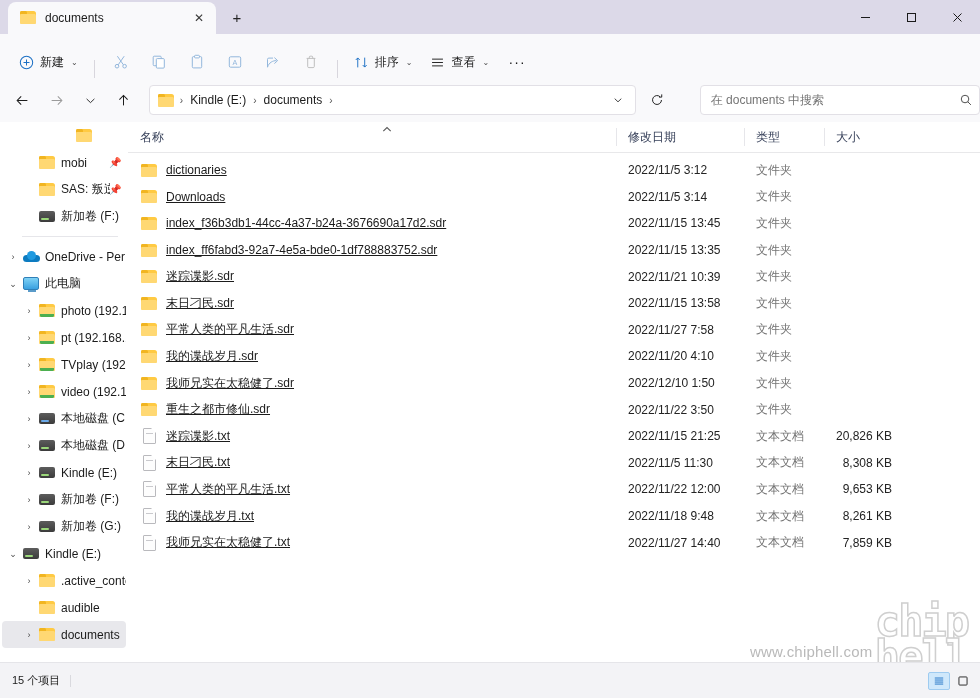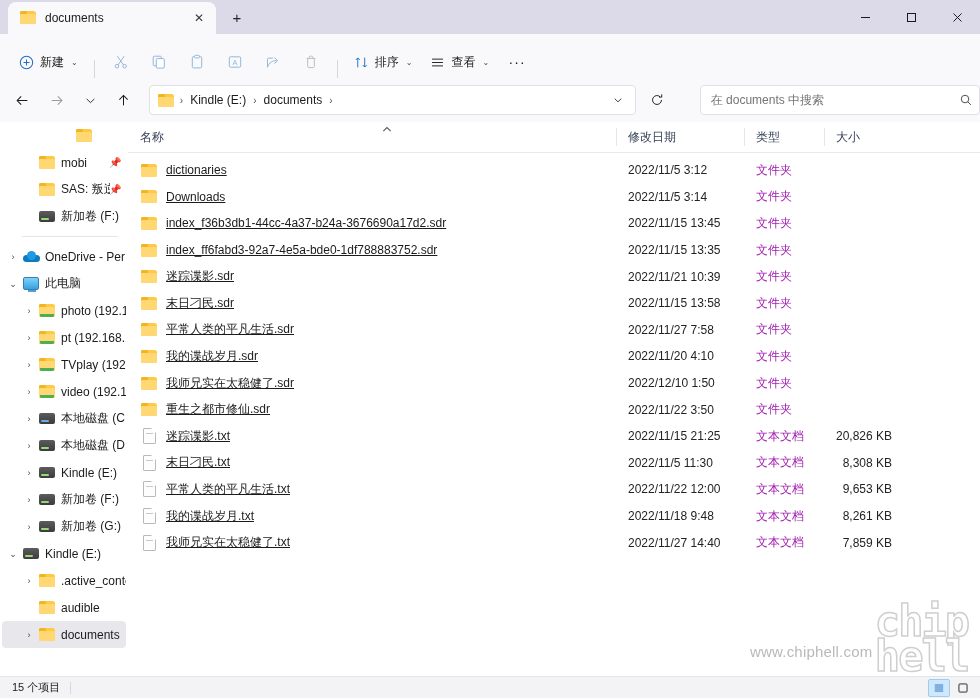--- a/index.html
+++ b/index.html
@@ -174,21 +174,21 @@
   .hdr-rule { height: 1px; background: #e8e8ea; margin: 0; }
 
   .row {
     height: 26.6px; display: flex; align-items: center;
     font-size: 12px; color: #1b1b1b;
     margin: 0 4px; border-radius: 4px;
   }
   .cell-name { width: 484px; display: flex; align-items: center; padding-left: 8px; overflow: hidden; white-space: nowrap; text-decoration: underline; }
   .cell-name .fico { flex: 0 0 18px; margin-right: 8px; display: flex; align-items: center; justify-content: center; }
   .cell-date { width: 128px; padding-left: 12px; color: #232323; }
-  .cell-type { width: 80px; padding-left: 12px; color: #a21caf; }
+  .cell-type { width: 80px; padding-left: 12px; color: #737373; }
   .cell-size { width: 82px; padding-right: 14px; text-align: right; color: #232323; }
 
   
   .fold {
     width: 16px; height: 13px; position: relative;
   }
   .fold .back {
     position: absolute; left: 0; top: 0; width: 16px; height: 13px;
     background: #ffca43; border-radius: 1.5px 2.5px 2px 2px;
   }
@@ -244,21 +244,21 @@
     content:''; position:absolute; left:0; bottom:0; width:17px; height:7px;
     background:#0c7bc0; border-radius: 4px;
   }
   .cloud::after {
     content:''; position:absolute; left:4px; top:0; width:9px; height:9px;
     background:#1f9ae0; border-radius: 50%;
   }
 
   
   .statusbar {
-    position: absolute; left: 0; bottom: 0; width: 980px; height: 22px;
+    position: absolute; left: 0; bottom: 0; width: 980px; height: 36px;
     background: #f3f3f6; border-top: 1px solid #e5e5e9;
     display: flex; align-items: center; padding-left: 12px;
     font-size: 11px; color: #1b1b1b;
   }
   .status-sep { width:1px; height:12px; background:#d9d9de; margin:0 10px; }
   .viewtoggles { margin-left: auto; display: flex; align-items: center; padding-right: 6px; gap: 2px; }
   .vbtn {
     width: 22px; height: 18px; display:flex; align-items:center; justify-content:center;
     border-radius: 2px;
   }

